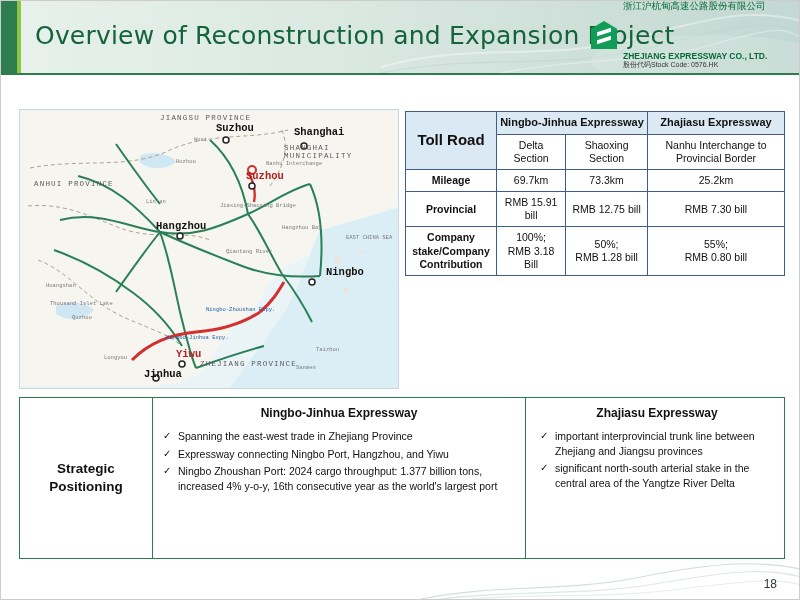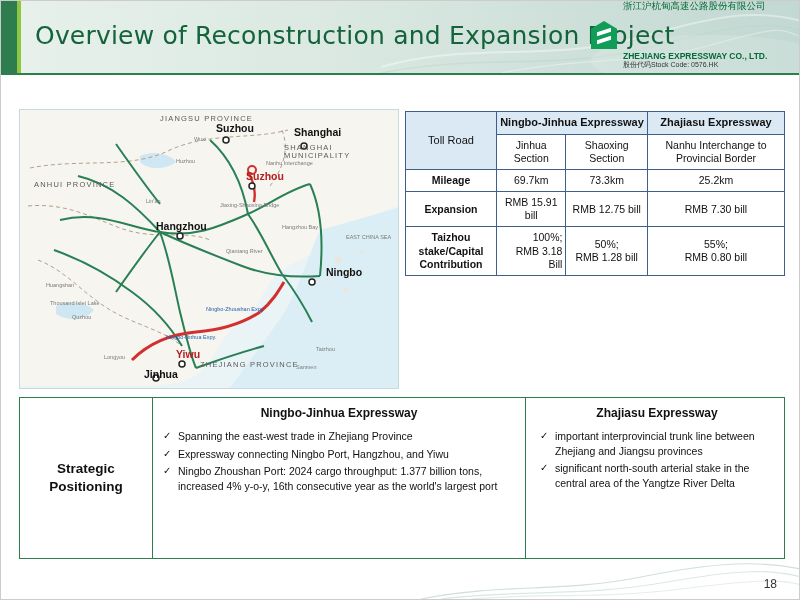--- a/index.html
+++ b/index.html
@@ -109,21 +109,21 @@
   .map-box {
     position: absolute;
     left: 18px; top: 108px;
     width: 378px; height: 278px;
     background: #eaf4f7;
     border: 1px solid #c8d9de;
     overflow: hidden;
   }
   .map-label {
     position: absolute;
-    font-family: Liberation Sans, sans-serif;
+    font-family: Liberation Mono, monospace;
     color: #1a1a1a;
     white-space: nowrap;
   }
   .city {
     font-size: 10.5px; font-weight: bold; color: #111;
   }
   .prov {
     font-size: 7.5px; color: #5a5a5a; letter-spacing: 1.2px;
   }
   .tiny {
@@ -152,22 +152,22 @@
     font-weight: bold;
     font-size: 11px;
   }
   .rowhdr {
     background: #ffffff;
     font-weight: bold;
     font-size: 10.5px;
   }
   .cell { background: #ffffff; }
   .tollroad {
-    font-weight: normal;
-    font-size: 11px;
+    font-weight: bold;
+    font-size: 15px;
     background: #dbe9f4;
   }
 
   
   .sp {
     position: absolute;
     left: 18px; top: 396px;
     width: 766px; height: 162px;
     border: 1px solid #2e7d4f;
     box-sizing: border-box;
@@ -359,39 +359,39 @@
   </div>
 
   <table class="tbl">
     <tbody>
         <tr>
       <td class="tollroad" rowspan="2" style="width:84px;">Toll Road</td>
       <td class="hdr" colspan="2" style="width:160px;">Ningbo-Jinhua Expressway</td>
       <td class="hdr" style="width:130px;">Zhajiasu Expressway</td>
     </tr>
     <tr>
-      <td class="cell">Jinhua Section</td>
+      <td class="cell">Delta Section</td>
       <td class="cell">Shaoxing Section</td>
       <td class="cell">Nanhu Interchange to Provincial Border</td>
     </tr>
     <tr>
       <td class="rowhdr">Mileage</td>
       <td class="cell">69.7km</td>
       <td class="cell">73.3km</td>
       <td class="cell">25.2km</td>
     </tr>
     <tr>
-      <td class="rowhdr">Expansion</td>
+      <td class="rowhdr">Provincial</td>
       <td class="cell">RMB 15.91 bill</td>
       <td class="cell">RMB 12.75 bill</td>
       <td class="cell">RMB 7.30 bill</td>
     </tr>
     <tr>
-      <td class="rowhdr">Taizhou stake/Capital Contribution</td>
-      <td class="cell" style="white-space:pre-line;text-align:right;">100%;
+      <td class="rowhdr">Company stake/Company Contribution</td>
+      <td class="cell" style="white-space:pre-line;">100%;
 RMB 3.18 Bill</td>
       <td class="cell" style="white-space:pre-line;">50%;
 RMB 1.28 bill</td>
       <td class="cell" style="white-space:pre-line;">55%;
 RMB 0.80 bill</td>
     </tr>
   </tbody>
     </table>
 
   <div class="sp">

